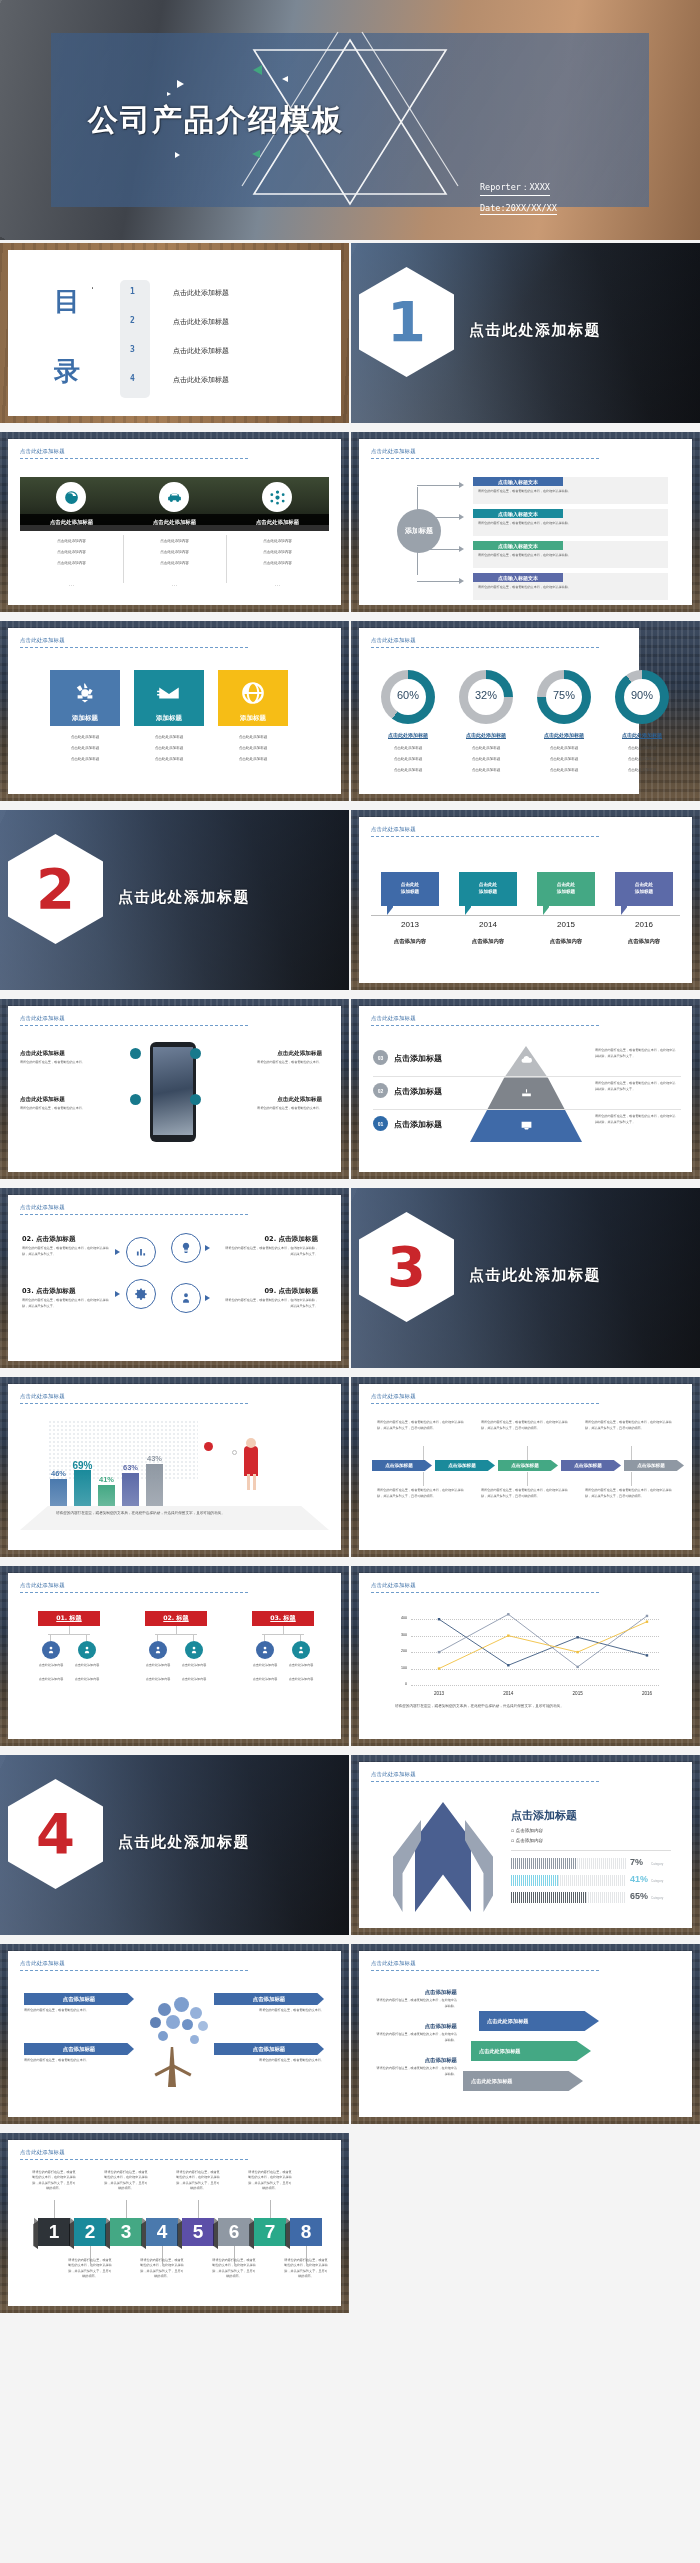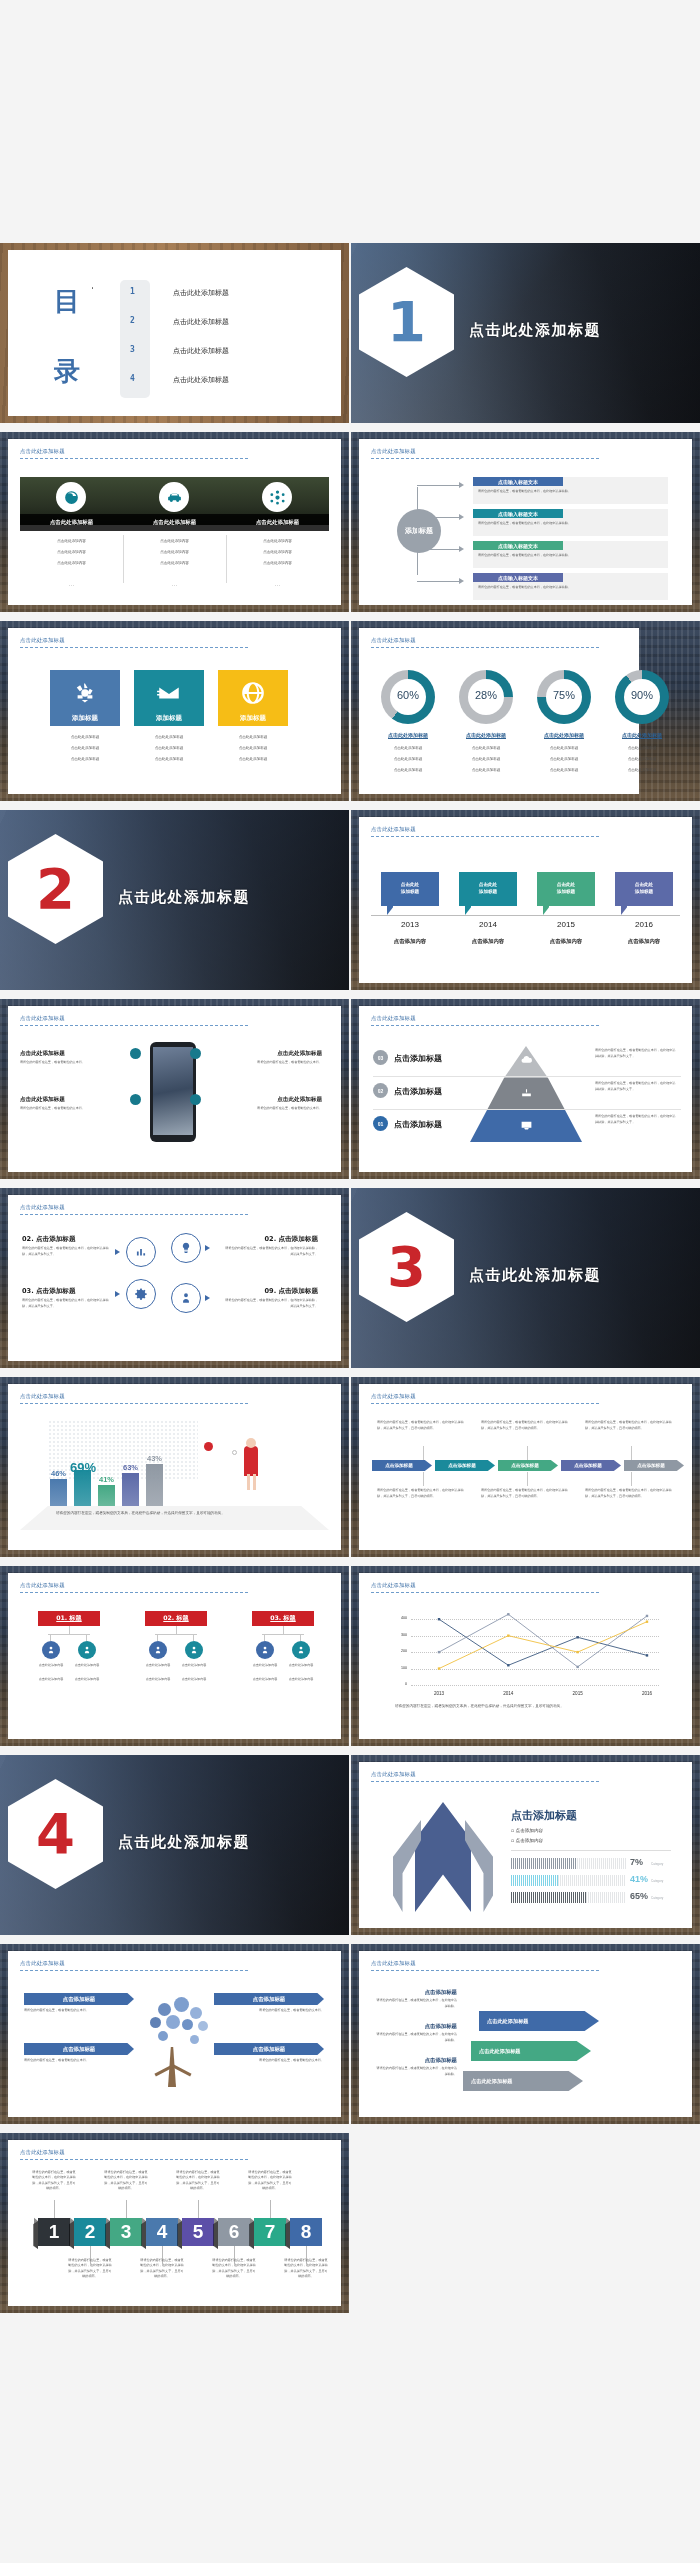--- a/index.html
+++ b/index.html
@@ -107,20 +107,38 @@
          color:#fff; font-weight:bold; font-family:"DejaVu Sans","Liberation Sans",sans-serif;}
   .cube:before{ content:""; position:absolute; left:-4px; top:3px; width:4px; height:100%;
                 background:rgba(0,0,0,.45); transform:skewY(38deg); transform-origin:top right;}
 
   .center{ text-align:center; }
 </style>
 </head>
 <body>
 
 <div id="page">
+    <div class="slide bg-keyboard" style="left:0;top:0;width:700px;height:240px;">
+      <div class="title-panel" style="left:51px;top:33px;width:598px;height:174px;"></div>
+      <svg viewBox="0 0 300 200" width="300" height="200" style="position:absolute;left:200px;top:22px;opacity:.92">
+        <path d="M150,18 L246,172 L54,172 Z" fill="none" stroke="#ffffff" stroke-width="1.6"></path>
+        <path d="M150,182 L54,28 L246,28 Z" fill="none" stroke="#ffffff" stroke-width="1.6"></path>
+        <path d="M162,10 L258,164" fill="none" stroke="#ffffff" stroke-width="1.2" opacity=".85"></path>
+        <path d="M138,10 L42,164" fill="none" stroke="#ffffff" stroke-width="1.2" opacity=".85"></path>
+      </svg>
+      <div style="position:absolute;left:253px;top:65px;width:0;height:0;border-style:solid;border-width:5.3999999999999995px 9px 5.3999999999999995px 0;border-color:transparent #42a67f transparent transparent;"></div>
+      <div style="position:absolute;left:282px;top:76px;width:0;height:0;border-style:solid;border-width:3.5999999999999996px 6px 3.5999999999999996px 0;border-color:transparent #ffffff transparent transparent;"></div>
+      <div style="position:absolute;left:177px;top:80px;width:0;height:0;border-style:solid;border-width:4.2px 0 4.2px 7px;border-color:transparent transparent transparent #ffffff;"></div>
+      <div style="position:absolute;left:167px;top:92px;width:0;height:0;border-style:solid;border-width:2.4px 0 2.4px 4px;border-color:transparent transparent transparent #ffffff;"></div>
+      <div style="position:absolute;left:252px;top:150px;width:0;height:0;border-style:solid;border-width:4.8px 8px 4.8px 0;border-color:transparent #42a67f transparent transparent;"></div>
+      <div style="position:absolute;left:175px;top:152px;width:0;height:0;border-style:solid;border-width:3px 0 3px 5px;border-color:transparent transparent transparent #ffffff;"></div>
+      <div class="hero-title" style="left:88px;top:100px;font-size:30px;">公司产品介绍模板</div>
+      <div class="hero-meta" style="left:480px;top:182px;font-size:8.5px;">Reporter：XXXX</div>
+      <div class="hero-meta" style="left:480px;top:203px;font-size:8.5px;">Date:20XX/XX/XX</div>
+    </div>
     <div class="slide bg-wood" style="left:0px;top:243px;width:349px;height:180px;">
       <div class="paper" style="left:8px;top:7px;width:333px;height:166px;background:#fff;">
         <div class="toc-word" style="left:46px;top:34px;font-size:26px;">目</div>
         <div class="toc-word" style="left:46px;top:104px;font-size:26px;">录</div>
         <div class="toc-dots" style="left:84px;top:34px;font-size:3.2px;width:6px;line-height:2.6;word-break:break-all;">◦ ◦ ▫ ▫ ▪ ▪ ▫ ▫</div>
         <div style="position:absolute;left:112px;top:30px;width:30px;height:118px;background:#eceef0;border-radius:5px;"></div>
         <div class="toc-num" style="left:122px;top:37px;font-size:8px;">1</div>
         <div class="toc-txt cn" style="left:165px;top:38px;font-size:7px;">点击此处添加标题</div>
         <div class="toc-num" style="left:122px;top:66px;font-size:8px;">2</div>
         <div class="toc-txt cn" style="left:165px;top:67px;font-size:7px;">点击此处添加标题</div>
@@ -269,21 +287,21 @@
           <div style="position:absolute;left:9px;top:9px;width:36px;height:36px;border-radius:50%;background:#fff;"></div>
         </div>
         <div style="position:absolute;left:22px;top:61px;width:54px;text-align:center;font-size:11px;color:#2f4a63;">60%</div>
         <div class="cn center" style="position:absolute;left:12px;top:104px;width:74px;font-size:5px;color:#2c5f91;font-weight:bold;text-decoration:underline;">点击此处添加标题</div>
         <div class="cn center tiny" style="position:absolute;left:10px;top:117px;width:78px;">点击此处添加标题</div>
         <div class="cn center tiny" style="position:absolute;left:10px;top:128px;width:78px;">点击此处添加标题</div>
         <div class="cn center tiny" style="position:absolute;left:10px;top:139px;width:78px;">点击此处添加标题</div>
         <div style="position:absolute;left:100px;top:42px;width:54px;height:54px;border-radius:50%;background:conic-gradient(#17798c 0deg 90deg, #b9bcc0 90deg 360deg);">
           <div style="position:absolute;left:9px;top:9px;width:36px;height:36px;border-radius:50%;background:#fff;"></div>
         </div>
-        <div style="position:absolute;left:100px;top:61px;width:54px;text-align:center;font-size:11px;color:#2f4a63;">28%</div>
+        <div style="position:absolute;left:100px;top:61px;width:54px;text-align:center;font-size:11px;color:#2f4a63;">32%</div>
         <div class="cn center" style="position:absolute;left:90px;top:104px;width:74px;font-size:5px;color:#2c5f91;font-weight:bold;text-decoration:underline;">点击此处添加标题</div>
         <div class="cn center tiny" style="position:absolute;left:88px;top:117px;width:78px;">点击此处添加标题</div>
         <div class="cn center tiny" style="position:absolute;left:88px;top:128px;width:78px;">点击此处添加标题</div>
         <div class="cn center tiny" style="position:absolute;left:88px;top:139px;width:78px;">点击此处添加标题</div>
         <div style="position:absolute;left:178px;top:42px;width:54px;height:54px;border-radius:50%;background:conic-gradient(#17798c 0deg 270deg, #b9bcc0 270deg 360deg);">
           <div style="position:absolute;left:9px;top:9px;width:36px;height:36px;border-radius:50%;background:#fff;"></div>
         </div>
         <div style="position:absolute;left:178px;top:61px;width:54px;text-align:center;font-size:11px;color:#2f4a63;">75%</div>
         <div class="cn center" style="position:absolute;left:168px;top:104px;width:74px;font-size:5px;color:#2c5f91;font-weight:bold;text-decoration:underline;">点击此处添加标题</div>
         <div class="cn center tiny" style="position:absolute;left:166px;top:117px;width:78px;">点击此处添加标题</div>
@@ -456,21 +474,21 @@
         <div style="position:absolute;left:12px;top:9px;width:250px;">
           <div class="sh-title cn">点击此处添加标题</div>
           <div style="margin-top:2.5px;border-top:1px dashed #6f9ccb;width:228px;"></div>
         </div>
         <div style="position:absolute;left:40px;top:36px;width:150px;height:60px;background:radial-gradient(circle, #e9ecef 1px, transparent 1.2px) 0 0/4px 4px;opacity:.9;"></div>
         <div style="position:absolute;left:42px;top:95.48px;width:17px;height:26.52px;background:linear-gradient(180deg,#4a79ad,#4a79adcc);"></div>
         <div style="position:absolute;left:42px;top:122px;width:17px;height:9px;background:#4a79ad;opacity:.55;transform:skewX(-26deg);transform-origin:top left;"></div>
         <div style="position:absolute;left:38px;top:85.48px;width:25px;text-align:center;font-size:7.5px;color:#4a79ad;font-weight:bold;">46%</div>
         <div style="position:absolute;left:66px;top:86.12px;width:17px;height:35.88px;background:linear-gradient(180deg,#1a8a9b,#1a8a9bcc);"></div>
         <div style="position:absolute;left:66px;top:122px;width:17px;height:9px;background:#1a8a9b;opacity:.55;transform:skewX(-26deg);transform-origin:top left;"></div>
-        <div style="position:absolute;left:62px;top:76.12px;width:25px;text-align:center;font-size:13px;color:#1a8a9b;font-weight:bold;">69%</div>
+        <div style="position:absolute;left:62px;top:76.12px;width:25px;text-align:center;font-size:10px;color:#1a8a9b;font-weight:bold;">69%</div>
         <div style="position:absolute;left:90px;top:100.68px;width:17px;height:21.32px;background:linear-gradient(180deg,#44a884,#44a884cc);"></div>
         <div style="position:absolute;left:90px;top:122px;width:17px;height:9px;background:#44a884;opacity:.55;transform:skewX(-26deg);transform-origin:top left;"></div>
         <div style="position:absolute;left:86px;top:90.68px;width:25px;text-align:center;font-size:7.5px;color:#44a884;font-weight:bold;">41%</div>
         <div style="position:absolute;left:114px;top:89.24000000000001px;width:17px;height:32.76px;background:linear-gradient(180deg,#5c6aa8,#5c6aa8cc);"></div>
         <div style="position:absolute;left:114px;top:122px;width:17px;height:9px;background:#5c6aa8;opacity:.55;transform:skewX(-26deg);transform-origin:top left;"></div>
         <div style="position:absolute;left:110px;top:79.24000000000001px;width:25px;text-align:center;font-size:7.5px;color:#5c6aa8;font-weight:bold;">63%</div>
         <div style="position:absolute;left:138px;top:79.88px;width:17px;height:42.120000000000005px;background:linear-gradient(180deg,#8f98a3,#8f98a3cc);"></div>
         <div style="position:absolute;left:138px;top:122px;width:17px;height:9px;background:#8f98a3;opacity:.55;transform:skewX(-26deg);transform-origin:top left;"></div>
         <div style="position:absolute;left:134px;top:69.88px;width:25px;text-align:center;font-size:7.5px;color:#8f98a3;font-weight:bold;">43%</div>
         <div style="position:absolute;left:196px;top:58px;width:9px;height:9px;border-radius:50%;background:#d2282e;"></div>

